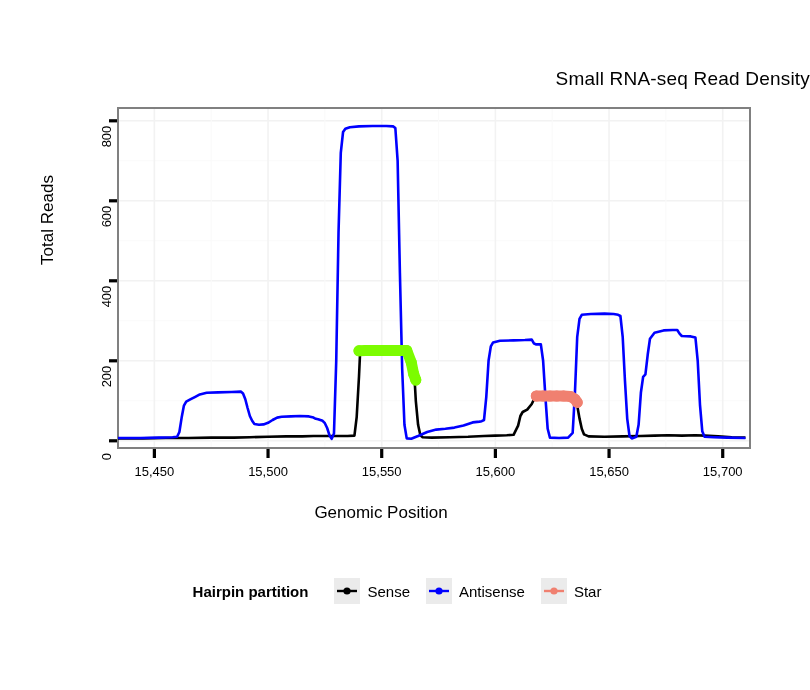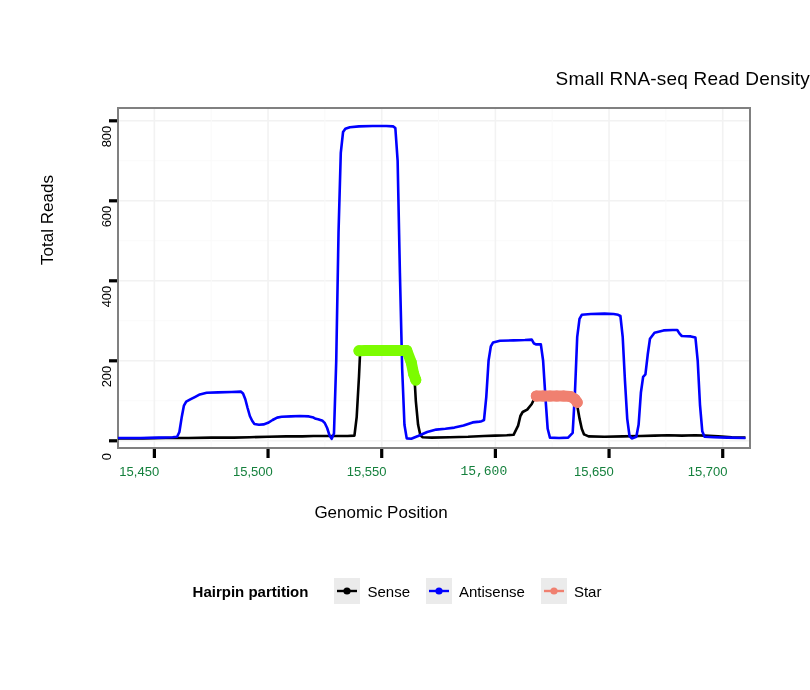--- a/index.html
+++ b/index.html
@@ -55,22 +55,23 @@
     font-size: 13px;
     color: #000;
     white-space: nowrap;
     transform: rotate(-90deg);
     transform-origin: right center;
     text-align: center;
   }
   .x-tick-label {
     position: absolute;
     font-size: 13px;
-    color: #15803d;
-    white-space: nowrap;
+    color: #000000;
+    white-space: nowrap;
+    text-align: center;
     width: 70px;
     margin-left: -35px;
   }
   
   .legend {
     position: absolute;
     left: 0;
     top: 578px;
     width: 810px;
     display: flex;
@@ -185,21 +186,21 @@
       <div class="y-tick-label" style="left: 72px; top: 431.8px; width: 34px;">0</div>
       <div class="y-tick-label" style="left: 72px; top: 351.8px; width: 34px;">200</div>
       <div class="y-tick-label" style="left: 72px; top: 271.8px; width: 34px;">400</div>
       <div class="y-tick-label" style="left: 72px; top: 191.8px; width: 34px;">600</div>
       <div class="y-tick-label" style="left: 72px; top: 111.8px; width: 34px;">800</div>
     </div>
   <div id="x-ticklabels">
       <div class="x-tick-label" style="left: 154.374px; top: 464px;">15,450</div>
       <div class="x-tick-label" style="left: 268.043px; top: 464px;">15,500</div>
       <div class="x-tick-label" style="left: 381.712px; top: 464px;">15,550</div>
-      <div class="x-tick-label" style="left: 495.381px; top: 464px; font-family: Liberation Mono, monospace;">15,600</div>
+      <div class="x-tick-label" style="left: 495.381px; top: 464px;">15,600</div>
       <div class="x-tick-label" style="left: 609.05px; top: 464px;">15,650</div>
       <div class="x-tick-label" style="left: 722.719px; top: 464px;">15,700</div>
     </div>
 
   <div class="legend">
     <span class="legend-title">Hairpin partition</span>
     <div id="legend-items" style="display:flex;align-items:center;">
         <div class="legend-item">
           <span class="legend-key">
             <svg width="22" height="22" viewBox="0 0 22 22">

